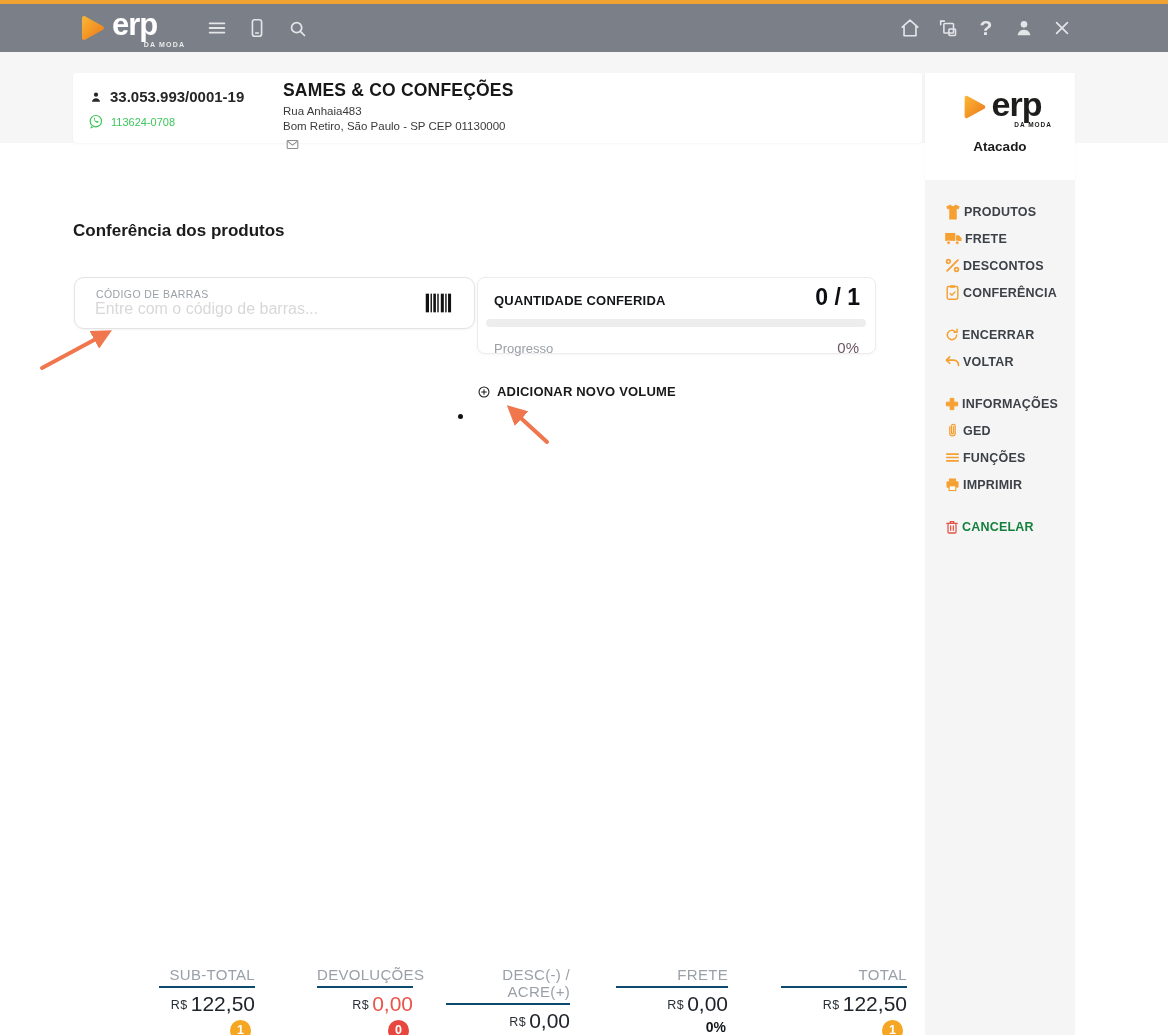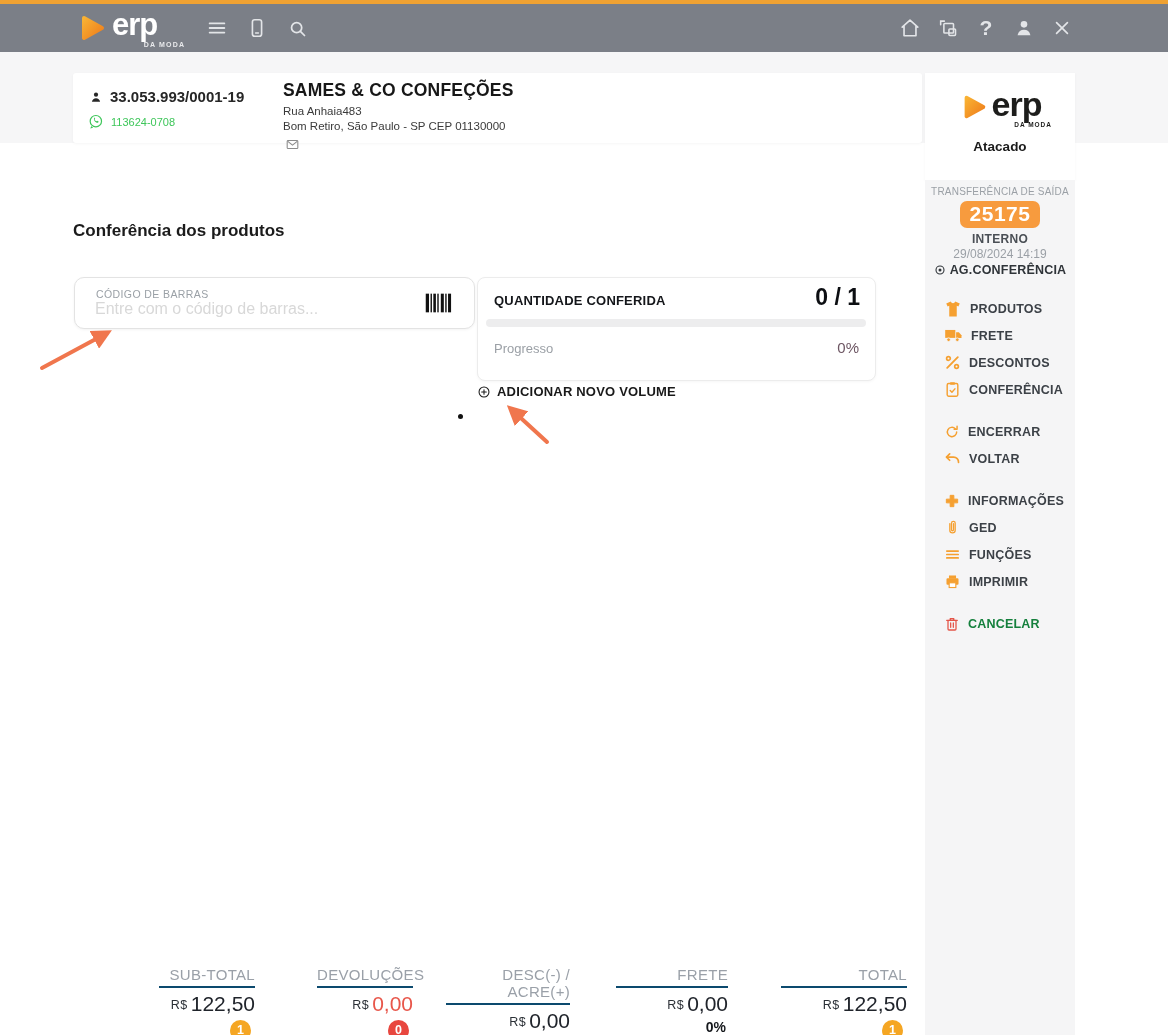--- a/index.html
+++ b/index.html
@@ -69,21 +69,21 @@
     display:inline-block; margin-top:4px; background:#f79b3e; color:#fff;
     font-size:21px; font-weight:bold; padding:1px 10px 2px; border-radius:7px; letter-spacing:0.5px;
   }
   .transfer .ttype { font-size:12px; font-weight:bold; color:#4a4f55; margin-top:4px; letter-spacing:0.3px; }
   .transfer .tdate { font-size:12px; color:#9ba0a6; margin-top:1px; }
   .transfer .tstatus { display:flex; justify-content:center; align-items:center; gap:4px; margin-top:2px;
     font-size:12.5px; font-weight:bold; color:#2f3439; letter-spacing:0.2px; }
 
   .menu { margin-top:18px; }
   .menu-item {
-    display:flex; align-items:center; gap:8px; height:27px; padding-left:19px;
+    display:flex; align-items:center; gap:2px; height:27px; padding-left:19px;
     cursor:pointer;
     text-align:right;
   }
   .menu-item .mi-icon { color:#f5a031; flex:0 0 auto; display:flex; }
   .menu-item .mi-label { font-size:12.5px; font-weight:bold; color:#3c4147; letter-spacing:0.2px; }
   .menu-gap { height:15px; }
   .menu-item.danger .mi-icon { color:#e45549; }
   .menu-item.danger .mi-label { color:#15803d; }
 
   
@@ -91,21 +91,21 @@
 
   .barcode-card {
     left:74px; top:277px; width:401px; height:52px; background:#fff;
     border:1px solid #e3e3e3; border-radius:10px; box-shadow:0 1px 3px rgba(0,0,0,0.05);
   }
   .barcode-card .bc-label { position:absolute; left:21px; top:10px; font-size:10.5px; color:#9aa0a6; letter-spacing:0.4px; }
   .barcode-card .bc-placeholder { position:absolute; left:20px; top:22px; font-size:16px; color:#d8d8d8; }
   .barcode-card .bc-icon { position:absolute; right:16px; top:11px; color:#111; }
 
   .qty-card {
-    left:477px; top:277px; width:399px; height:104px; background:#fff;
+    left:477px; top:277px; width:399px; height:77px; background:#fff;
     border:1px solid #ececec; border-radius:8px; box-shadow:0 1px 3px rgba(0,0,0,0.04);
   }
   .qty-card .q-label { position:absolute; left:16px; top:15px; font-size:13px; font-weight:bold; color:#14161a; letter-spacing:0.2px; }
   .qty-card .q-value { position:absolute; right:15px; top:6px; font-size:23px; font-weight:bold; color:#0c0e12; }
   .qty-card .q-track { position:absolute; left:8px; right:9px; top:41px; height:8px; border-radius:4px; background:#ededee; overflow:hidden; }
   .qty-card .q-fill { height:100%; background:#f5a031; width:0%; }
   .qty-card .q-progress-label { position:absolute; left:16px; top:63px; font-size:13px; color:#9ba0a6; }
   .qty-card .q-progress-pct { position:absolute; right:16px; top:61px; font-size:15px; color:#6d5663; }
 
   .add-volume { left:477px; top:384px; display:flex; align-items:center; gap:6px; cursor:pointer; }
@@ -348,32 +348,20 @@
           <use href="#i-play"></use>
         </svg>
       </span>
     <span class="erp-txt">erp</span>
     <span class="tagline">DA MODA</span>
   </div>
   <div class="mode">Atacado</div>
 </div>
 
 <div class="abs side-col">
-  <div class="transfer">
-    <div class="tlabel">TRANSFERÊNCIA DE SAÍDA</div>
-    <div><span class="tnum">25175</span></div>
-    <div class="ttype">INTERNO</div>
-    <div class="tdate">29/08/2024 14:19</div>
-    <div class="tstatus">
-      <svg class="ic" width="12" height="12" style="color:#2f3439">
-          <use href="#i-target"></use>
-        </svg>
-      <span>AG.CONFERÊNCIA</span>
-    </div>
-  </div>
   <div class="menu">
     <div class="menu-item">
       <span class="mi-icon">
           <svg class="ic" width="18" height="18">
             <use href="#i-tshirt"></use>
           </svg>
         </span>
       <span class="mi-label">PRODUTOS</span>
     </div>
     <div class="menu-item">

